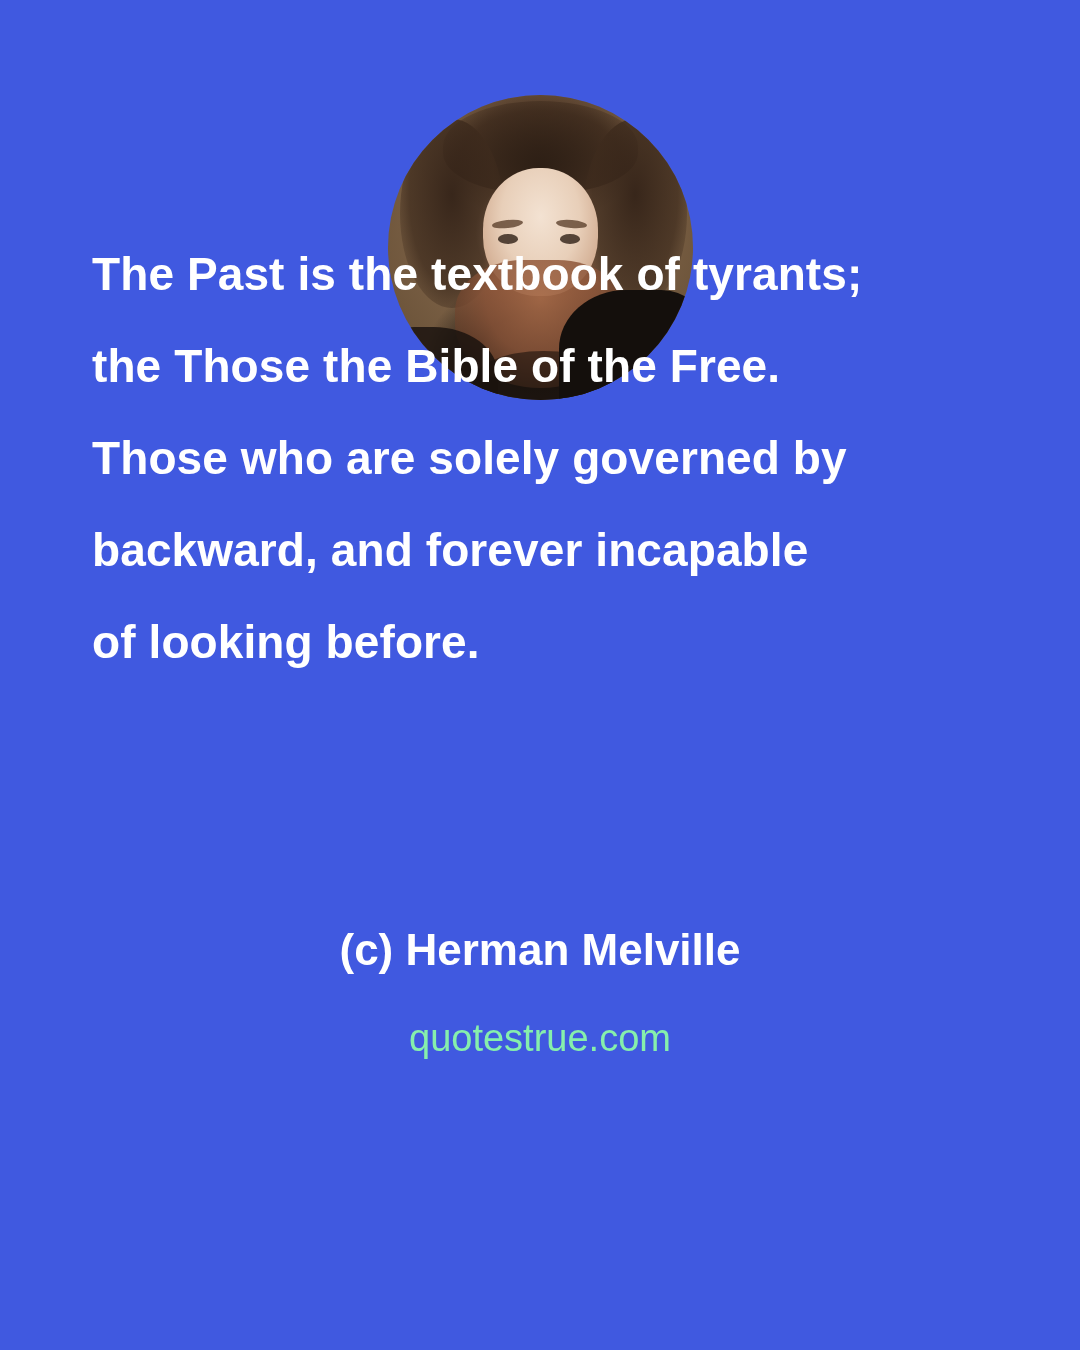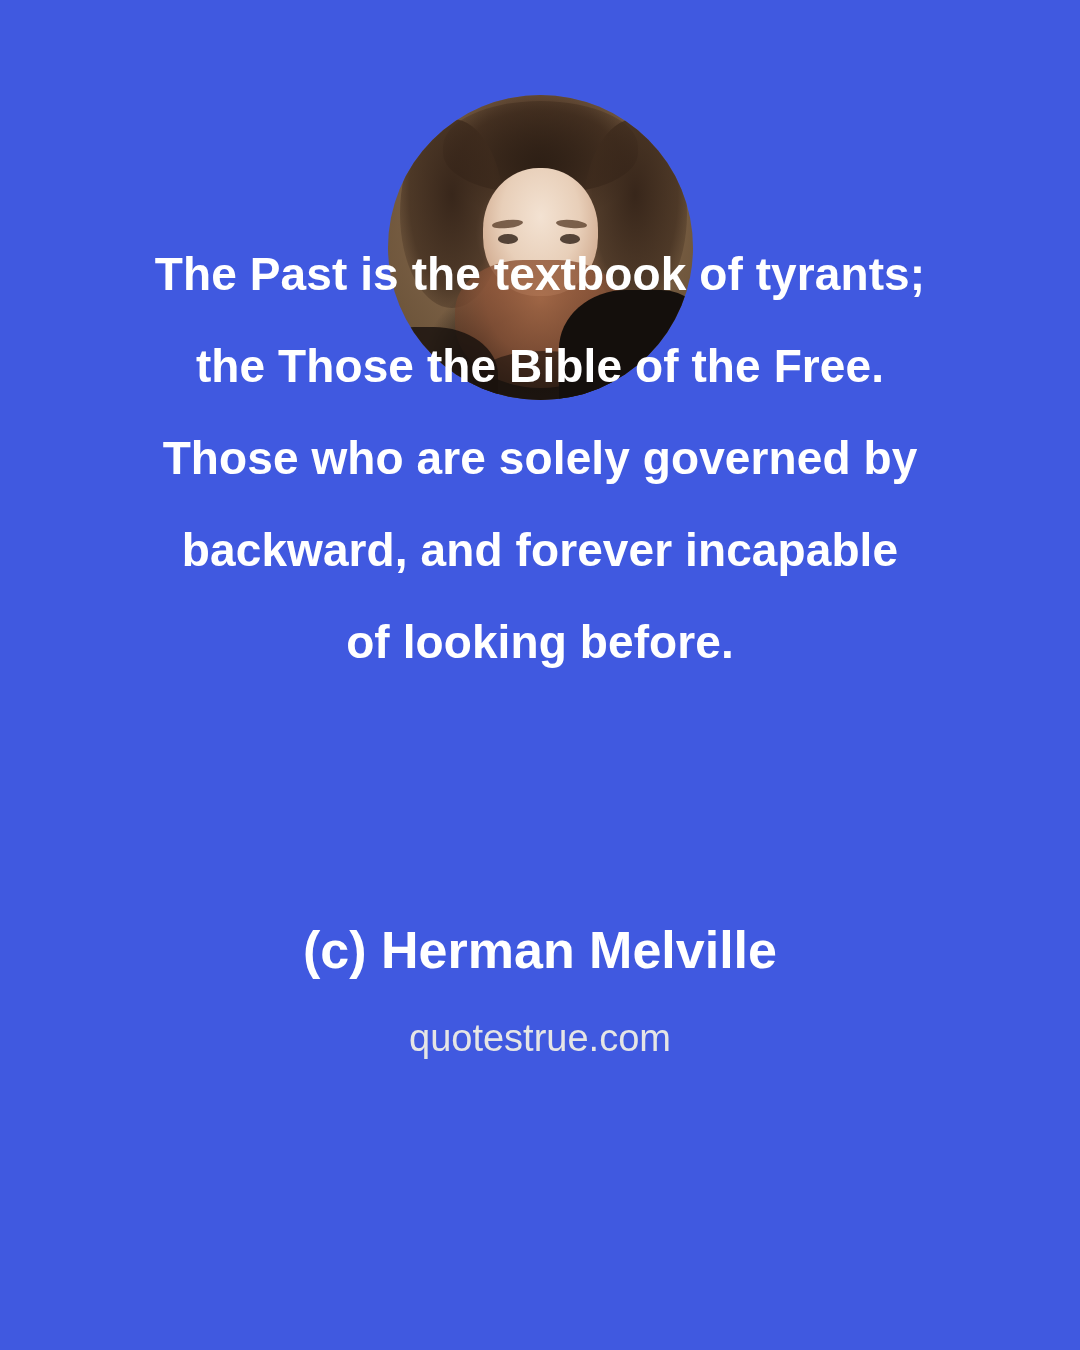--- a/index.html
+++ b/index.html
@@ -143,49 +143,49 @@
   #text-layer {
     position: absolute;
     inset: 0;
     z-index: 2;
   }
   #quote-text {
     position: absolute;
     left: 0;
     right: 0;
     top: 228px;
-    text-align: center;
+    text-align: left;
     color: #ffffff;
     font-size: 46px;
     font-weight: bold;
     line-height: 92px;
     letter-spacing: 0.1px;
     padding: 0 92px;
     box-sizing: border-box;
   }
   #quote-text .ln { display: block; white-space: nowrap; }
 
   #attribution {
     position: absolute;
     left: 0;
     right: 0;
     top: 920px;
     text-align: center;
     color: #ffffff;
-    font-size: 52px;
+    font-size: 44px;
     font-weight: bold;
     line-height: 60px;
   }
   #site-url {
     position: absolute;
     left: 0;
     right: 0;
     top: 1008px;
     text-align: center;
-    color: #e5e5e5;
+    color: #86efac;
     font-size: 38px;
     font-weight: normal;
     line-height: 60px;
   }
 </style>
 </head>
 <body>
 
 <div id="quote-card">
 

